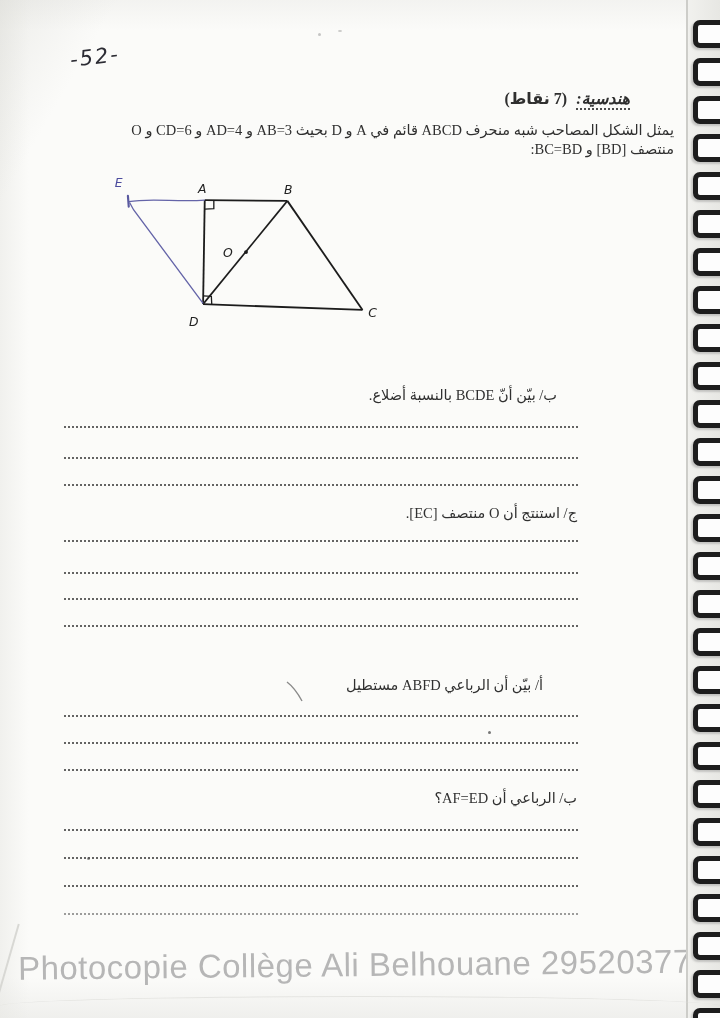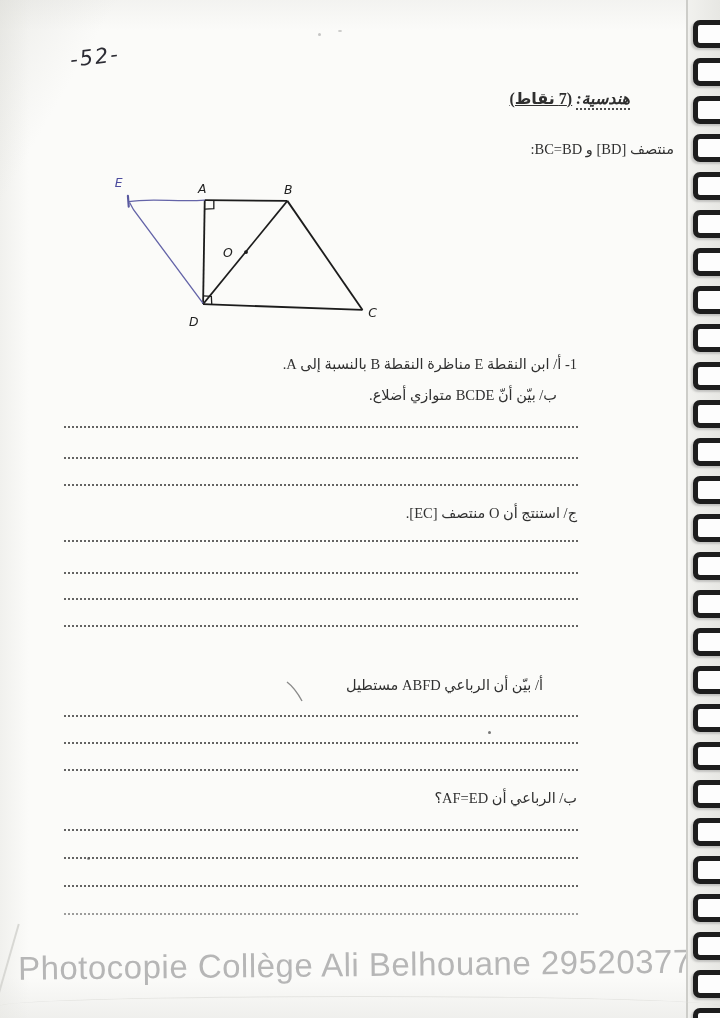--- a/index.html
+++ b/index.html
@@ -30,21 +30,21 @@
     left:70px;top:45px;
     font-family:"DejaVu Sans",sans-serif;
     font-style:italic;
     font-size:21px;
     color:#2c2c34;
     transform:rotate(-7deg);
     letter-spacing:2px;
   }
   .title{right:90px;top:89px;font-size:16px;font-weight:bold;}
   .title .title-word{border-bottom:2px dotted #4c4c4c;padding-bottom:1px;font-style:italic;}
-  .title .title-points{font-weight:bold;text-decoration:underline;}
+  .title .title-points{margin-right:5px;font-weight:bold;}
   .statement1{right:46px;top:122px;}
   .statement2{right:46px;top:141px;}
   .question{color:#303030;}
   .q1a{right:143px;top:356px;}
   .q1b{right:163px;top:387px;}
   .q1c{right:143px;top:505px;}
   .q2i{right:143px;top:648px;}
   .q2a{right:177px;top:677px;}
   .q2b{right:143px;top:790px;}
   .dotline{
@@ -95,20 +95,21 @@
   <div class="abs page-mark">-52-</div>
 
   <div class="speck" style="left:318px;top:33px;width:3px;height:3px;opacity:.5"></div>
   <div class="speck" style="left:338px;top:30px;width:4px;height:2px;opacity:.45"></div>
 
   <div class="abs ar title">
     <span class="title-word">هندسية:</span>
     <span class="title-points">(7 نقاط)</span>
   </div>
 
+  <div class="abs ar statement1">يمثل الشكل المصاحب شبه منحرف ABCD قائم في A و D بحيث AB=3 و AD=4 و CD=6 و O</div>
   <div class="abs ar statement2">منتصف [BD] و BC=BD:</div>
 
   <svg class="abs" style="left:80px;top:150px" width="380" height="205" viewBox="80 150 460 205">
 
     <polyline points="231,189 331,190" fill="none" stroke="#1c1c1c" stroke-width="2.2"></polyline>
     <polyline points="331,190 422,322" fill="none" stroke="#1c1c1c" stroke-width="2.2"></polyline>
     <polyline points="422,322 229,315" fill="none" stroke="#1c1c1c" stroke-width="2.2"></polyline>
     <polyline points="229,315 231,189" fill="none" stroke="#1c1c1c" stroke-width="2.2"></polyline>
 
     <polyline points="331,190 229,315" fill="none" stroke="#1c1c1c" stroke-width="2"></polyline>
@@ -122,22 +123,21 @@
     <path d="M138,184 L139,197" fill="none" stroke="#5a5aa0" stroke-width="2.6" stroke-linecap="round"></path>
 
     <text class="fig-label fig-label-blue" x="122" y="173" font-size="17">E</text>
     <text class="fig-label" x="223" y="181">A</text>
     <text class="fig-label" x="327" y="182">B</text>
     <text class="fig-label" x="253" y="258">O</text>
     <text class="fig-label" x="212" y="341" font-size="18">D</text>
     <text class="fig-label" x="429" y="331" font-size="13">C</text>
   </svg>
 
-  <div class="abs ar question q1a">1- أ/ ابن النقطة E مناظرة النقطة B بالنسبة إلى A.</div>
-  <div class="abs ar question q1b">ب/ بيّن أنّ BCDE متوازي أضلاع.</div>
+  <div class="abs ar question q1b">ب/ بيّن أنّ BCDE بالنسبة أضلاع.</div>
 
   <div class="abs dotline" style="top:424px"></div>
   <div class="abs dotline" style="top:455px"></div>
   <div class="abs dotline" style="top:482px"></div>
 
   <div class="abs ar question q1c">ج/ استنتج أن O منتصف [EC].</div>
 
   <div class="abs dotline" style="top:538px"></div>
   <div class="abs dotline" style="top:570px"></div>
   <div class="abs dotline" style="top:596px"></div>

